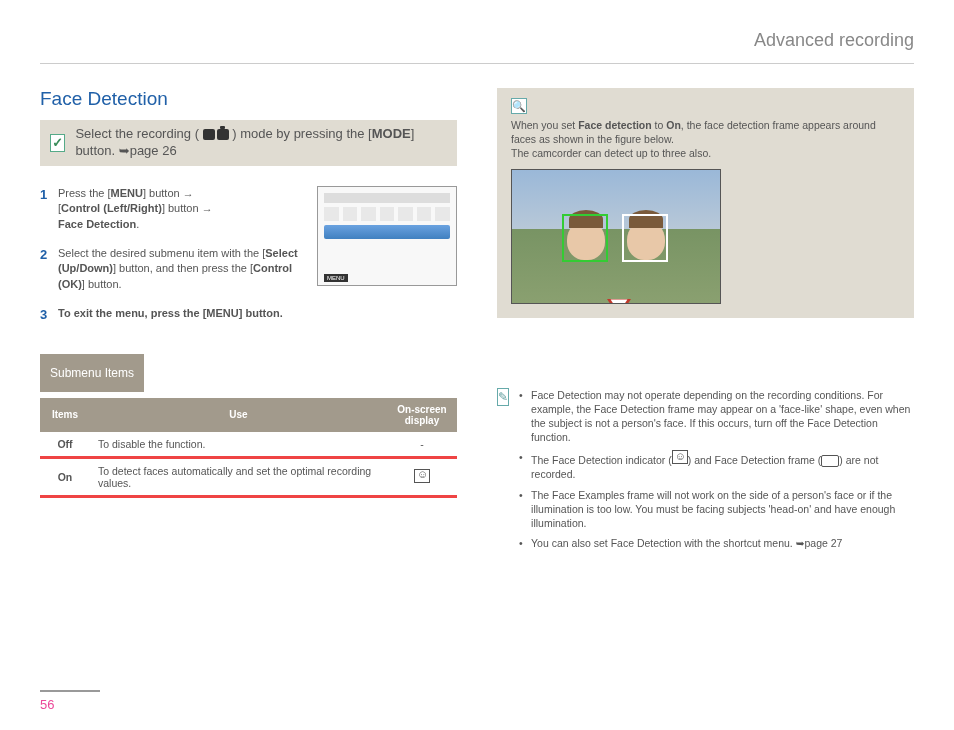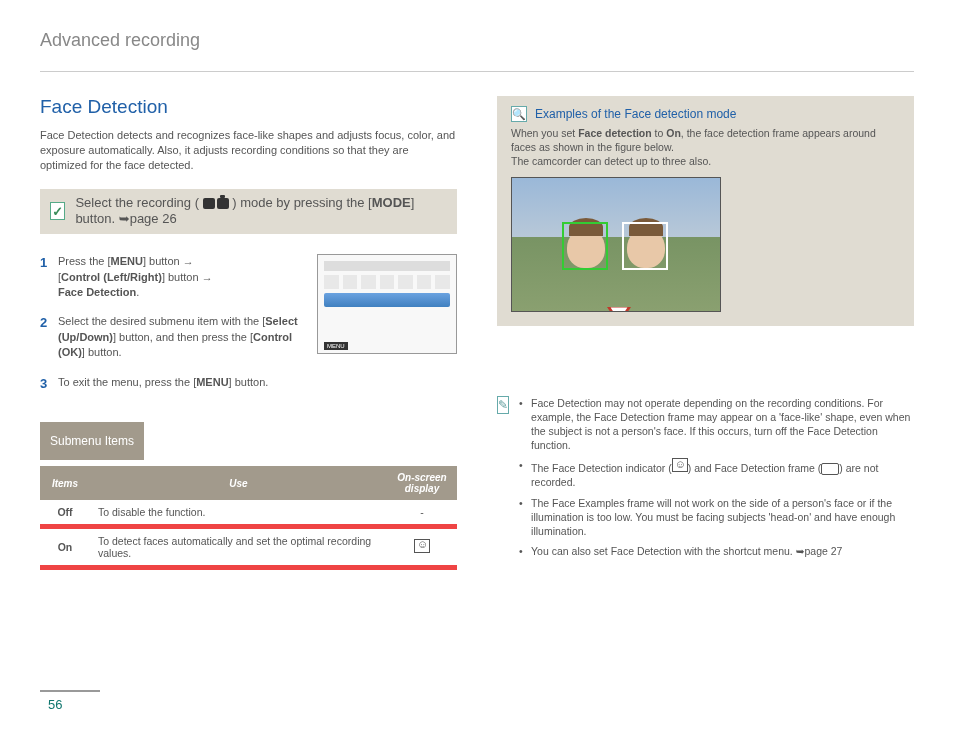--- a/index.html
+++ b/index.html
@@ -7,26 +7,26 @@
     width: 954px;
     height: 730px;
     background: #fff;
     font-family: Arial, Helvetica, sans-serif;
     font-size: 11px;
     color: #333;
     position: relative;
     padding: 30px 40px 20px 40px;
   }
   .page-header {
-    text-align: left;
+    text-align: right;
     font-size: 18px;
     color: #888;
     font-weight: 300;
     border-bottom: 1px solid #ccc;
-    padding-bottom: 20px;
+    padding-bottom: 12px;
     margin-bottom: 24px;
   }
   .columns {
     display: flex;
     gap: 40px;
     margin-top: 24px;
   }
   .col { flex: 1; }
   h2.section-title {
     color: #2060a8;
@@ -81,24 +81,24 @@
   .menu-diagram .sel { margin:4px 6px; height:14px; background:linear-gradient(#6aa2e0,#4080c0); border-radius:2px;}
   .menu-diagram .mbtn{position:absolute; bottom:3px; left:6px; font-size:6px; background:#333; color:#fff; padding:1px 3px;}
   .submenu-header {
     background:#a29a8c; color:#fff; padding:12px 10px; font-size:12px; display:inline-block;
   }
   table.submenu {
     width:100%; border-collapse: collapse; margin-top: 6px;
   }
   table.submenu th {
     background:#a29a8c; color:#fff; font-size:10px; font-weight:bold;
-    padding:6px 4px; text-align:center;font-style:italic;
+    padding:6px 4px; text-align:center;
   }
   table.submenu td {
-    border-bottom:5px solid #ef4444; padding:6px 8px; font-size:10.5px; color:#555;
+    border-bottom:3px solid #ef4444; padding:6px 8px; font-size:10.5px; color:#555;
   }
   table.submenu td.c1{font-weight:bold; text-align:center; width:50px;}
   table.submenu td.c3{text-align:center; width:70px;}
   .fd-icon{display:inline-block;width:16px;height:14px;border:1px solid #555; position:relative;}
   .fd-icon::after{content:"☺"; position:absolute; left:2px; top:-2px; font-size:11px;}
   .frame-icon{display:inline-block; width:18px; height:12px; border:1px solid #555; border-radius:2px; vertical-align:middle;}
   .example-box {
     background:#e0dcd2; padding:10px 14px 14px 14px; margin-bottom:70px;
   }
   .ex-header{display:flex; gap:8px; align-items:center; margin-bottom:4px;}
@@ -119,36 +119,35 @@
   .fbox.b2{top:44px;left:110px;}
   .fbox.main{border-color:#fff;}
   .arrow-down{position:absolute; bottom:-14px; left:95px;
     width:0;height:0;border-left:12px solid transparent;border-right:12px solid transparent;border-top:18px solid #c0392b;}
   .arrow-down::after{content:"";position:absolute;top:-18px;left:-12px;
     width:0;height:0;border-left:12px solid transparent;border-right:12px solid transparent;border-top:18px solid #fff; transform:scale(0.7) translateY(-3px);}
   .tip-row{display:flex; gap:10px; align-items:flex-start;}
   ul.tips{list-style:none; padding:0;}
   ul.tips li{position:relative; padding-left:12px; margin-bottom:6px; font-size:10.5px; line-height:1.35; color:#555;}
   ul.tips li::before{content:"•"; position:absolute; left:0; top:0;}
-  .page-num{position:absolute; left:48px; bottom:18px; font-size:13px; color:#0f766e;}
+  .page-num{position:absolute; left:40px; bottom:18px; font-size:13px; color:#ec4899;}
   .bottom-rule{position:absolute; left:40px; bottom:38px; width:60px; height:2px; background:#999;}
   .mode-icons{display:inline-flex; gap:2px; vertical-align:middle;}
   .mic{width:12px;height:11px;background:#333;border-radius:2px;display:inline-block;position:relative;}
   .mic.cam::after{content:"";position:absolute;top:-3px;left:3px;width:5px;height:3px;background:#333;border-radius:1px;}
 </style>
 </head>
 <body>
 
 <div class="page-header">Advanced recording</div>
 
 <div class="columns">
 
   <div class="col">
     <h2 class="section-title">Face Detection</h2>
-    <p class="intro">Face Detection detects and recognizes face-like shapes and adjusts focus, color, and exposure automatically. Also, it adjusts recording conditions so that they are optimized for the face detected.</p>
 
     <div class="note-box">
       <div class="note-icon-check">✓</div>
       <div class="note-text">
         <span>Select the recording (</span>
         <span class="mode-icons">
             <span class="mic"></span>
             <span class="mic cam"></span>
           </span>
         <span>) mode by pressing the [</span><b>MODE</b><span>] button. ➥page 26</span>
@@ -177,21 +176,21 @@
             <span></span>
             <span></span>
             <span></span>
             <span></span>
           </div>
         <div class="sel"></div>
         <div class="mbtn">MENU</div>
       </div>
     </div>
 
-    <ol class="steps" start="3" style="counter-reset: step 2;">
+    <ol class="steps" start="3" style="counter-reset: step 2; font-weight: bold;">
       <li>
         <span>To exit the menu, press the [</span><b>MENU</b><span>] button.</span>
       </li>
     </ol>
 
     <div style="height:18px"></div>
     <div class="submenu-header">Submenu Items</div>
 
     <table class="submenu">
       <tbody>
@@ -211,21 +210,20 @@
         <td class="c3"><span class="fd-icon"></span></td>
       </tr>
     </tbody>
       </table>
   </div>
 
   <div class="col">
     <div class="example-box">
       <div class="ex-header">
         <div class="ex-mag">🔍</div>
-        <div class="ex-title">Examples of the Face detection mode</div>
       </div>
       <div class="ex-body">
         <span>When you set </span><b>Face detection</b><span> to </span><b>On</b><span>, the face detection frame appears around faces as shown in the figure below.</span><br>
         <span>The camcorder can detect up to three also.</span>
       </div>
       <div class="photo-frame">
         <div class="sky"></div>
         <div class="face f1"></div>
         <div class="face f2"></div>
         <div class="fbox b1"></div>

